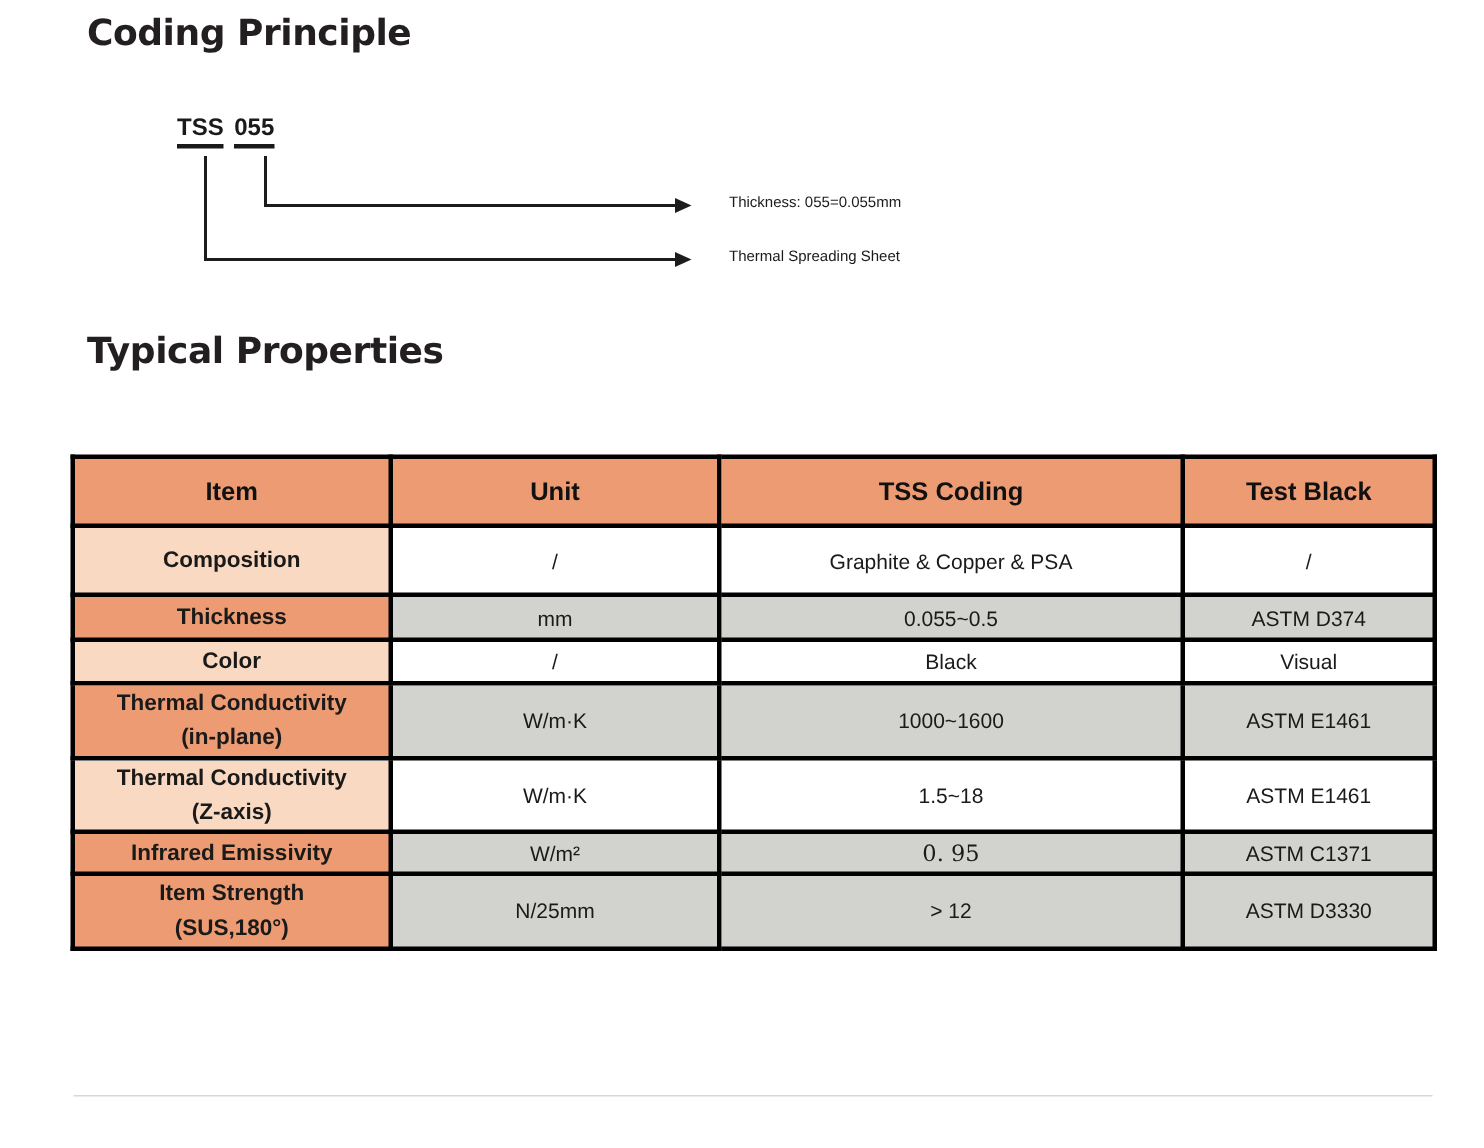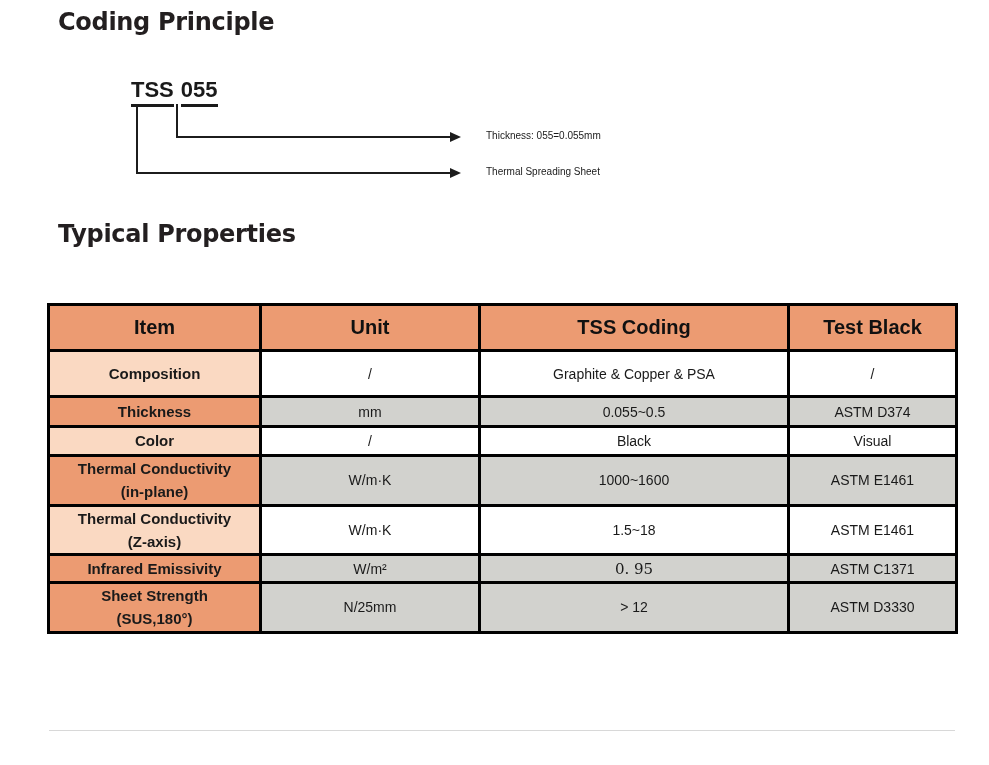--- a/index.html
+++ b/index.html
@@ -22,24 +22,24 @@
     color: #231f20;
     white-space: nowrap;
     margin-left: 12px;
   }
   #heading-coding { left: 46px; top: 8px; }
   #heading-typical { left: 46px; top: 220px; }
 
   
   .code {
     position: absolute;
-    left: 131px;
+    left: 118px;
     top: 77px;
     font-weight: bold;
-    font-size: 22px;
+    font-size: 16px;
     color: #1a1a1a;
     white-space: nowrap;
   }
   .code-part {
     display: inline-block;
     border-bottom: 3px solid #1a1a1a;
     padding-bottom: 1px;
   }
   .code-part + .code-part { margin-left: 7px; }
 
@@ -77,21 +77,21 @@
     width: 908px;
   }
   th, td {
     border: 3px solid #000000;
     text-align: center;
     vertical-align: middle;
     overflow: hidden;
   }
   th {
     background: #ec9b72;
-    font-size: 20px;
+    font-size: 17px;
     font-weight: bold;
     height: 46px;
     color: #111111;
   }
   td { font-size: 14px; background: #ffffff; }
   td.item-cell {
     font-weight: bold;
     font-size: 15px;
     background: #fad9c2;
     line-height: 1.55;
@@ -197,21 +197,21 @@
           <tr class="shaded" style="height: 28px;">
             <td class="item-cell">
               <div>Infrared Emissivity</div>
             </td>
             <td>W/m²</td>
             <td class="serif">0. 95</td>
             <td>ASTM C1371</td>
           </tr>
           <tr class="shaded" style="height: 46px;">
             <td class="item-cell">
-              <div>Sheet Strength</div>
+              <div>Item Strength</div>
               <div>(SUS,180°)</div>
             </td>
             <td>N/25mm</td>
             <td>&gt; 12</td>
             <td>ASTM D3330</td>
           </tr>
         </tbody>
     </table>
   </div>
 

